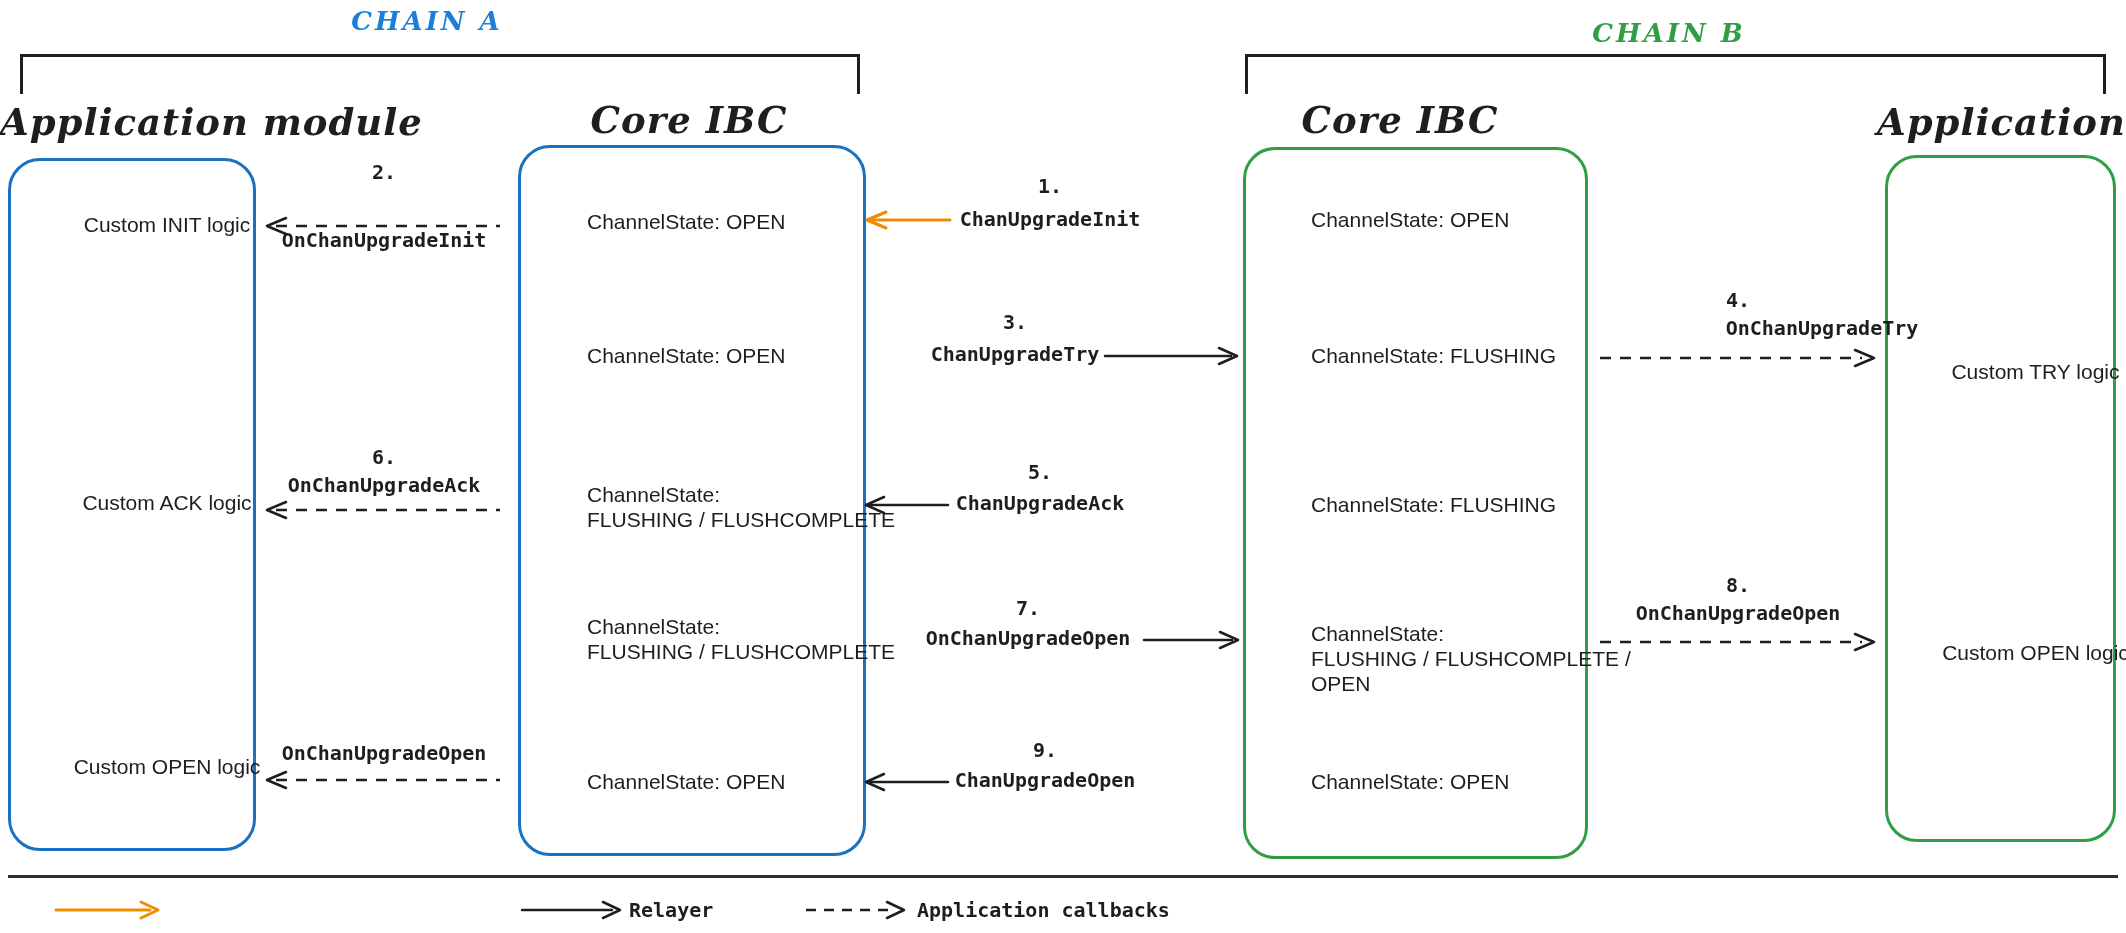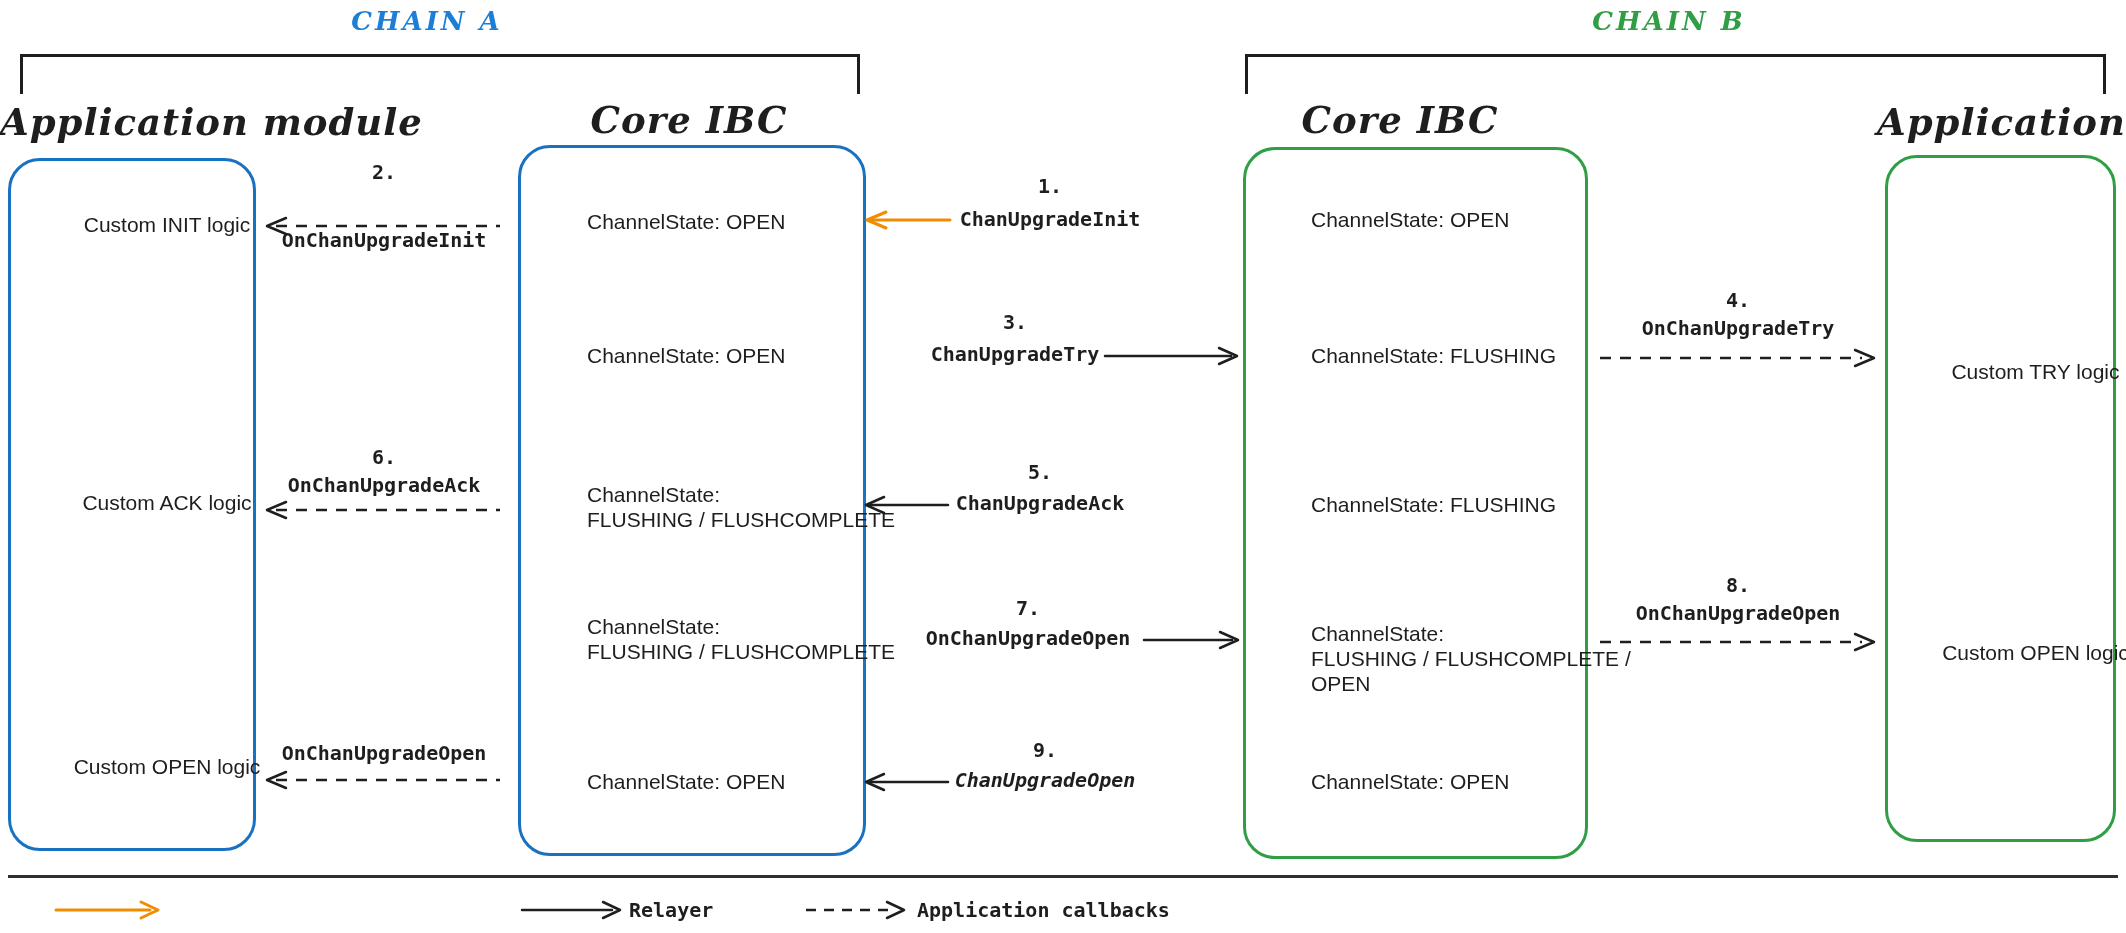--- a/index.html
+++ b/index.html
@@ -75,21 +75,21 @@
   }
 </style>
 </head>
 <body>
 
 <div class="canvas">
 
   <div class="abs hand chain-title chain-a-color" style="left:307px; top:6px; width:240px;">CHAIN A</div>
   <div class="abs bracket" style="left:20px; top:54px; width:834px;"></div>
 
-  <div class="abs hand chain-title chain-b-color" style="left:1549px; top:6px; width:240px;">CHAIN B</div>
+  <div class="abs hand chain-title chain-b-color" style="left:1549px; top:18px; width:240px;">CHAIN B</div>
   <div class="abs bracket" style="left:1245px; top:54px; width:855px;"></div>
 
   <div class="abs hand box-title" style="left:0px; top:100px; width:260px;">Application module</div>
   <div class="abs hand box-title" style="left:589px; top:98px; width:200px;">Core IBC</div>
   <div class="abs hand box-title" style="left:1300px; top:98px; width:200px;">Core IBC</div>
   <div class="abs hand box-title" style="left:1877px; top:100px; width:240px;">Application module</div>
 
   <div class="abs box box-blue" style="left:8px; top:158px; width:242px; height:687px;"></div>
   <div class="abs box box-blue" style="left:518px; top:145px; width:342px; height:705px;"></div>
   <div class="abs box box-green" style="left:1243px; top:147px; width:339px; height:706px;"></div>
@@ -133,21 +133,21 @@
   </svg>
 
   <div class="abs mono msg-num" style="left:905px; top:309px;">3.</div>
   <div class="abs mono msg-label" style="left:905px; top:341px;">ChanUpgradeTry</div>
   <svg class="arrow" style="left:1103px; top:344px;" width="138" height="24">
     <line x1="2" y1="12" x2="128" y2="12" stroke="#1e1e1e" stroke-width="2.5" stroke-linecap="round"></line>
     <polyline points="116,4 134,12 116,20" fill="none" stroke="#1e1e1e" stroke-width="2.5" stroke-linecap="round" stroke-linejoin="round"></polyline>
   </svg>
 
   <div class="abs mono msg-num" style="left:1628px; top:287px;">4.</div>
-  <div class="abs mono msg-label" style="left:1628px; top:315px;">OnChanUpgradeTry</div>
+  <div class="abs mono msg-label" style="left:1712px; top:315px;">OnChanUpgradeTry</div>
   <svg class="arrow" style="left:1598px; top:346px;" width="280" height="24">
     <line x1="2" y1="12" x2="264" y2="12" stroke="#1e1e1e" stroke-width="2.5" stroke-dasharray="11 9"></line>
     <polyline points="257,4 276,12 257,20" fill="none" stroke="#1e1e1e" stroke-width="2.5" stroke-linecap="round" stroke-linejoin="round"></polyline>
   </svg>
 
   <div class="abs mono msg-num" style="left:930px; top:459px;">5.</div>
   <div class="abs mono msg-label" style="left:930px; top:490px;">ChanUpgradeAck</div>
   <svg class="arrow" style="left:862px; top:493px;" width="88" height="24">
     <line x1="8" y1="12" x2="86" y2="12" stroke="#1e1e1e" stroke-width="2.5" stroke-linecap="round"></line>
     <polyline points="22,4 4,12 22,20" fill="none" stroke="#1e1e1e" stroke-width="2.5" stroke-linecap="round" stroke-linejoin="round"></polyline>
@@ -168,21 +168,21 @@
   </svg>
 
   <div class="abs mono msg-num" style="left:1628px; top:572px;">8.</div>
   <div class="abs mono msg-label" style="left:1628px; top:600px;">OnChanUpgradeOpen</div>
   <svg class="arrow" style="left:1598px; top:630px;" width="280" height="24">
     <line x1="2" y1="12" x2="264" y2="12" stroke="#1e1e1e" stroke-width="2.5" stroke-dasharray="11 9"></line>
     <polyline points="257,4 276,12 257,20" fill="none" stroke="#1e1e1e" stroke-width="2.5" stroke-linecap="round" stroke-linejoin="round"></polyline>
   </svg>
 
   <div class="abs mono msg-num" style="left:935px; top:737px;">9.</div>
-  <div class="abs mono msg-label" style="left:935px; top:767px;font-style:italic;">ChanUpgradeOpen</div>
+  <div class="abs mono msg-label" style="left:935px; top:767px;">ChanUpgradeOpen</div>
   <svg class="arrow" style="left:862px; top:770px;" width="88" height="24">
     <line x1="8" y1="12" x2="86" y2="12" stroke="#1e1e1e" stroke-width="2.5" stroke-linecap="round"></line>
     <polyline points="22,4 4,12 22,20" fill="none" stroke="#1e1e1e" stroke-width="2.5" stroke-linecap="round" stroke-linejoin="round"></polyline>
   </svg>
 
   <div class="abs mono msg-label" style="left:274px; top:740px;">OnChanUpgradeOpen</div>
   <svg class="arrow" style="left:262px; top:768px;" width="240" height="24">
     <line x1="14" y1="12" x2="238" y2="12" stroke="#1e1e1e" stroke-width="2.5" stroke-dasharray="11 9"></line>
     <polyline points="24,4 5,12 24,20" fill="none" stroke="#1e1e1e" stroke-width="2.5" stroke-linecap="round" stroke-linejoin="round"></polyline>
   </svg>

